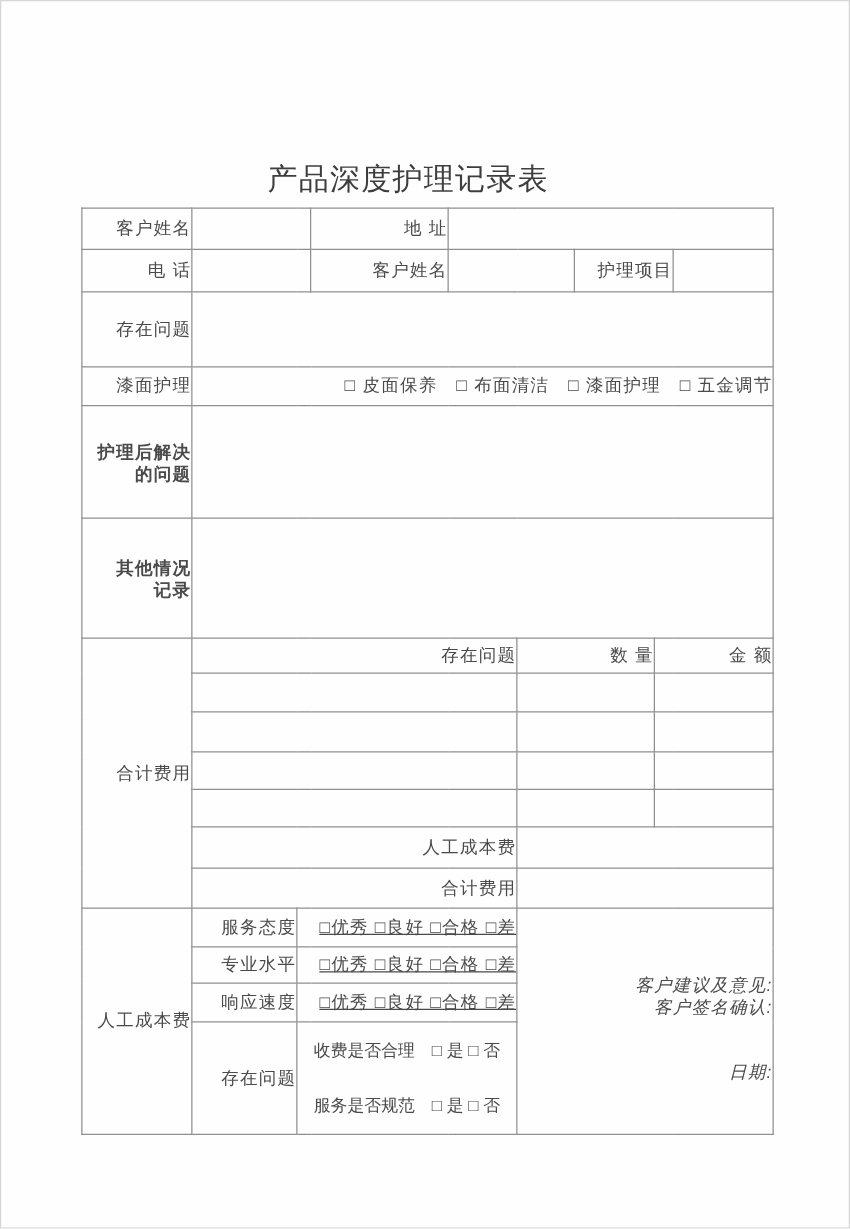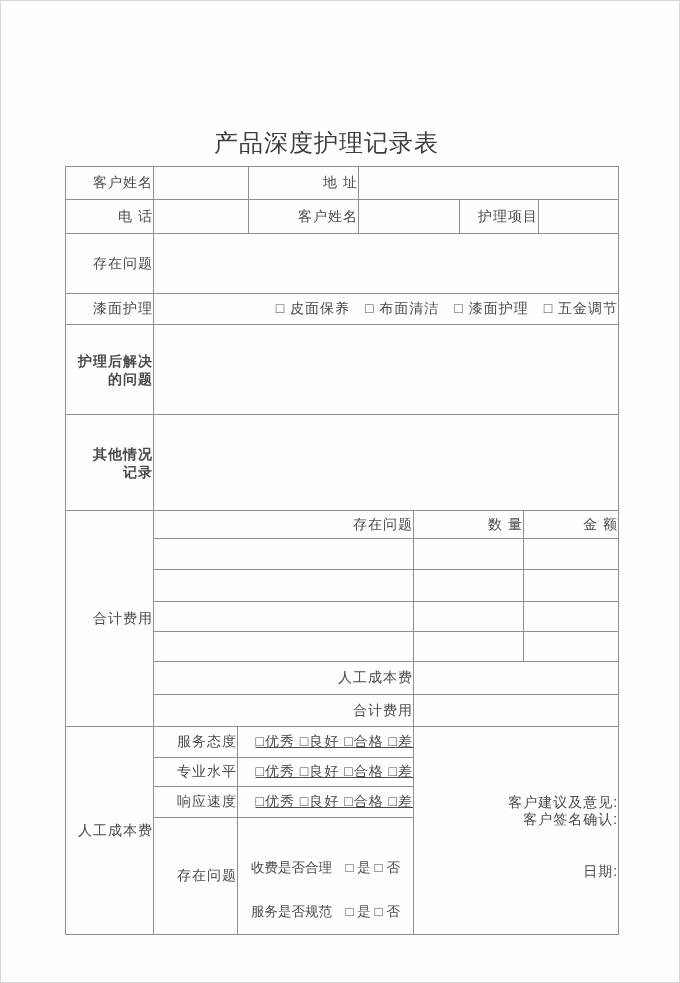--- a/index.html
+++ b/index.html
@@ -47,28 +47,27 @@
   }
   td.rating { font-size:13px; letter-spacing:0;text-decoration:underline; }
   .other-eval-box {
     height:88px;
     display:flex;
     flex-direction:column;
     justify-content:space-around;
     align-items:center;
     font-size:13.5px;
     letter-spacing:0;
-    margin-top:28px;
   }
   td.right-col {
     vertical-align:top;
     text-align:left;
     white-space:normal;
   }
-  .right-col-inner { padding:12px 0 0 12px; }
+  .right-col-inner { padding:12px 0 0 12px;font-style:italic; }
   .suggestion-line { line-height:17px; }
   .signature-line { line-height:17px; }
   .date-line { margin-top:35px; line-height:17px; }
 </style>
 </head>
 <body>
 
 <div class="page">
 
   <div class="title">产品深度护理记录表</div>

